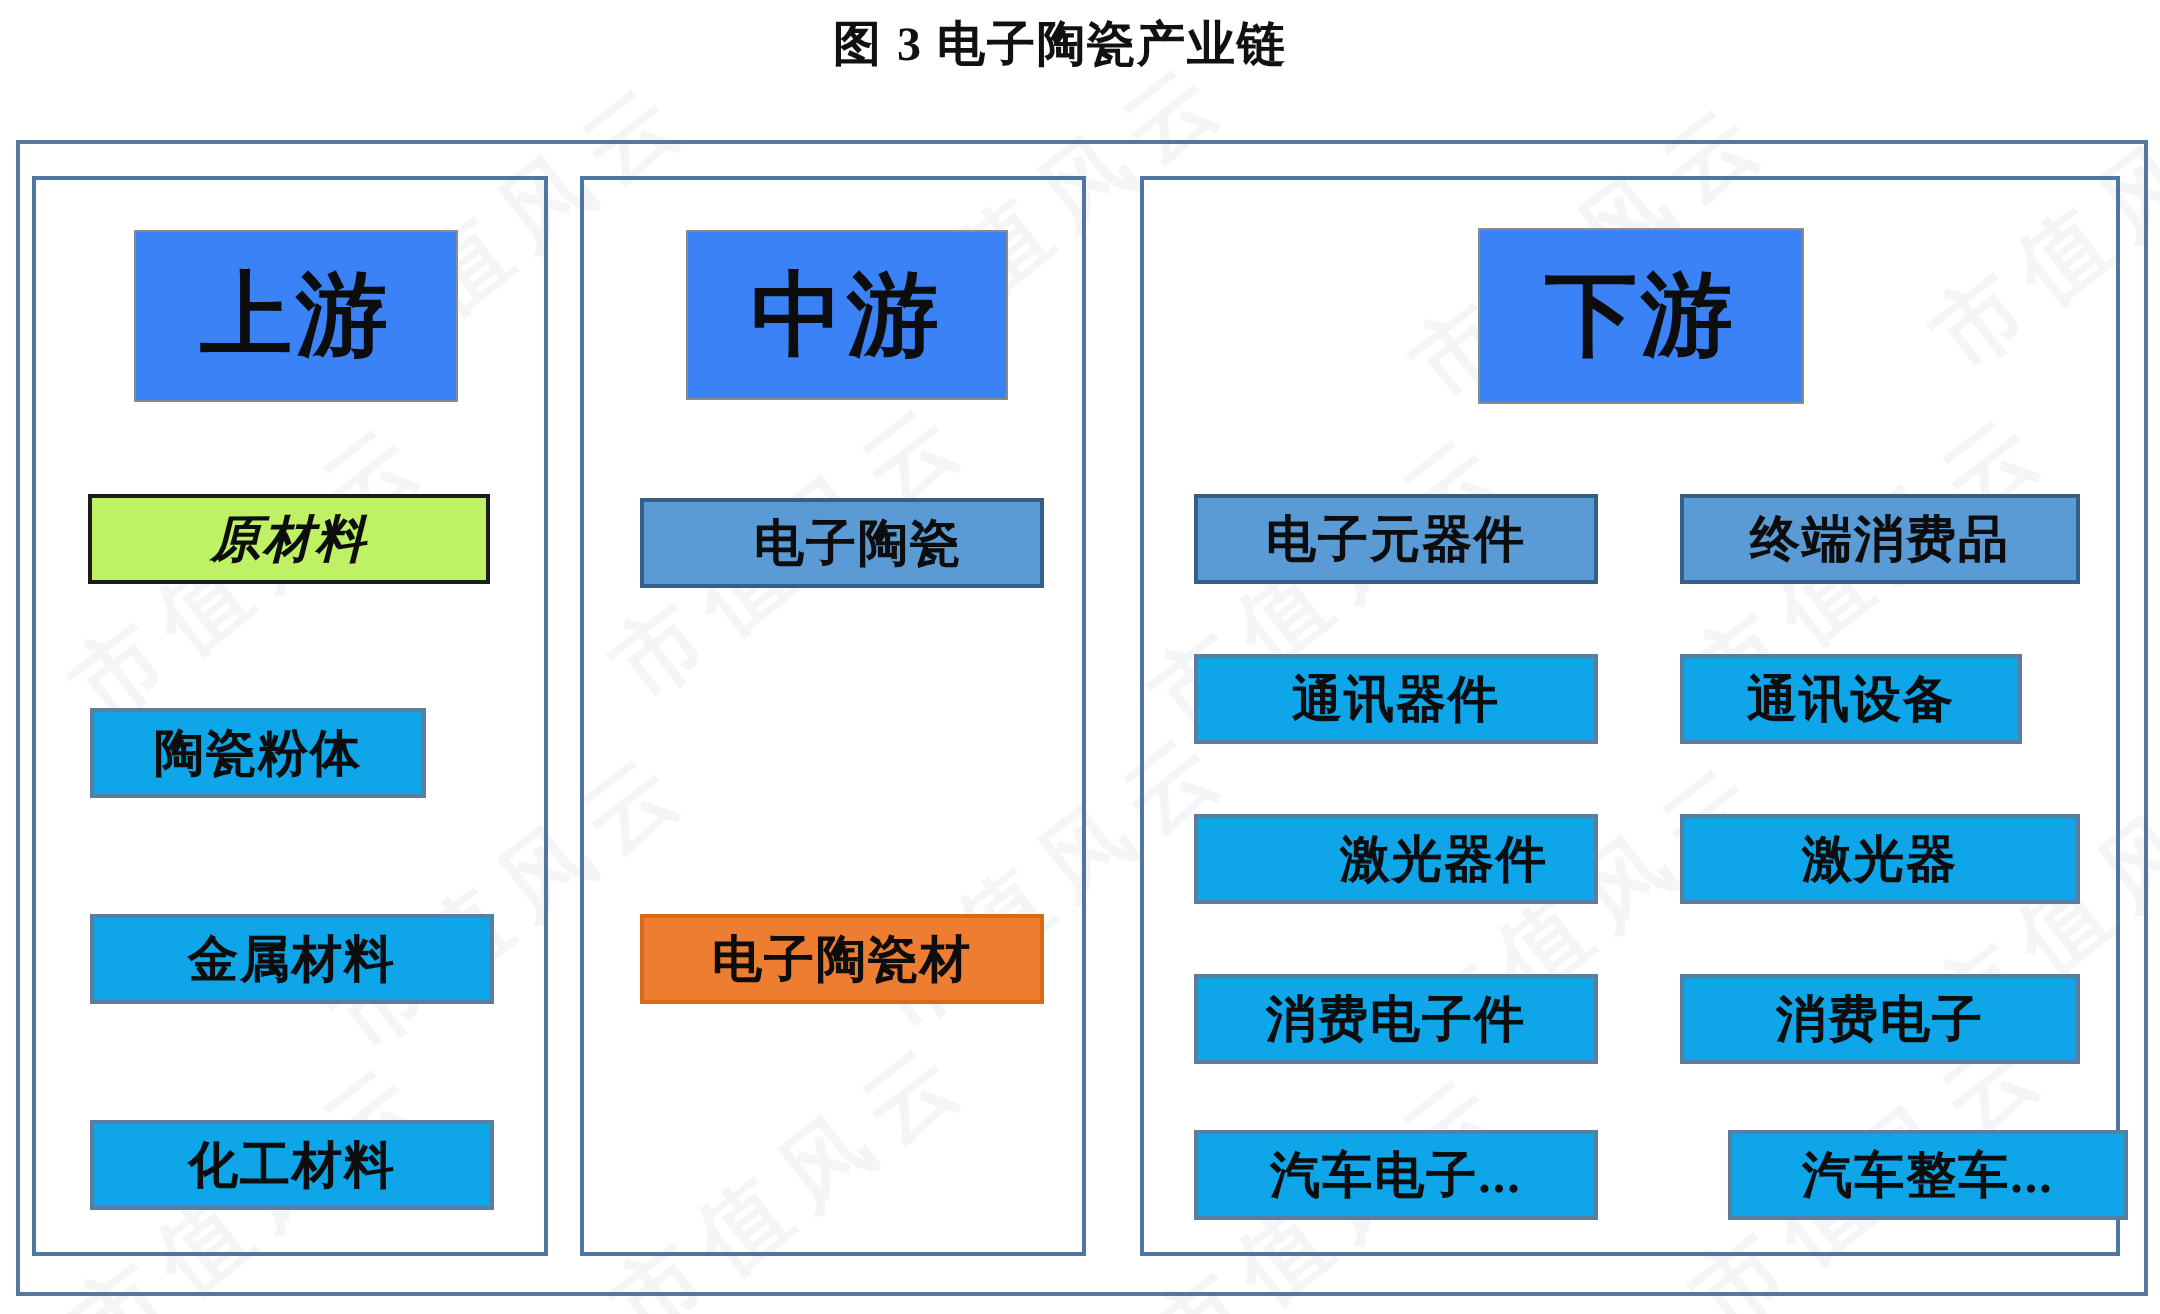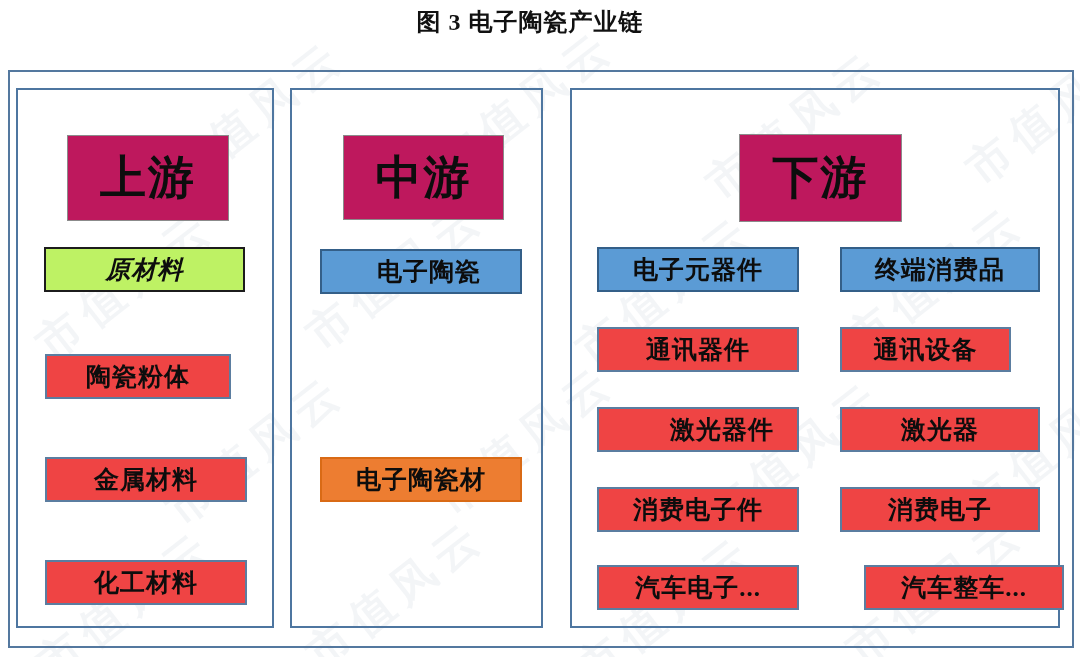--- a/index.html
+++ b/index.html
@@ -22,31 +22,30 @@
   }
   .col {
     position: absolute; top: 88px; height: 540px;
     border: 2px solid #4e76a0; background: transparent;
   }
   .col-upstream   { left: 16px;  width: 258px; }
   .col-midstream  { left: 290px; width: 253px; }
   .col-downstream { left: 570px; width: 490px; }
   .hdr {
     position: absolute; display: flex; align-items: center; justify-content: center;
-    background: #be185d; border: 1px solid #8b8b8b;
+    background: #3b82f6; border: 1px solid #8b8b8b;
     font-size: 46px; font-weight: bold; color: #0d0d0d;
     letter-spacing: 2px;
-    margin-top: 20px;
   }
   .node {
     position: absolute; display: flex; align-items: center; justify-content: center;
     font-size: 25px; font-weight: bold; color: #0d0d0d;
     height: 45px; letter-spacing: 1px;
   }
-  .node-gray   { background: #ef4444; border: 2px solid #5b7da0; }
+  .node-gray   { background: #0ea5e9; border: 2px solid #5b7da0; }
   .node-blue   { background: #5b9bd5; border: 2px solid #345f88; }
   .node-blue-black { background: #bef264; border: 2px solid #1c1c1c; font-style: italic; }
   .node-orange { background: #ed7d31; border: 2px solid #d96a15; }
   .watermark {
     position: absolute; transform: rotate(-38deg); transform-origin: center;
     font-size: 44px; letter-spacing: 9px; font-weight: bold;
     color: rgba(90, 110, 140, 0.07); white-space: nowrap; pointer-events: none;
     font-family: "Liberation Sans", sans-serif;
   }
 </style>
@@ -74,21 +73,21 @@
       <div class="watermark" style="left: 950px; top: 415px;">市值风云</div>
       <div class="watermark" style="left: 20px; top: 575px;">市值风云</div>
       <div class="watermark" style="left: 290px; top: 565px;">市值风云</div>
       <div class="watermark" style="left: 560px; top: 580px;">市值风云</div>
       <div class="watermark" style="left: 830px; top: 560px;">市值风云</div>
     </div>
 
   <div class="col col-upstream">
     <div class="hdr" style="left:49px; top:25px; width:162px; height:86px;">上游</div>
     <div class="node node-blue-black" style="left:26px; top:157px; width:201px;">原材料</div>
-    <div class="node node-gray" style="left:27px; top:264px; width:186px;">陶瓷粉体</div>
+    <div class="node node-gray" style="left:27px; top:264px; width:168px;">陶瓷粉体</div>
     <div class="node node-gray" style="left:27px; top:367px; width:202px;">金属材料</div>
     <div class="node node-gray" style="left:27px; top:470px; width:202px;">化工材料</div>
   </div>
 
   <div class="col col-midstream">
     <div class="hdr" style="left:51px; top:25px; width:161px; height:85px;">中游</div>
     <div class="node node-blue" style="left:28px; top:159px; width:202px;padding-left:16px;">电子陶瓷</div>
     <div class="node node-orange" style="left:28px; top:367px; width:202px;font-family:Liberation Serif, serif;">电子陶瓷材</div>
   </div>
 

